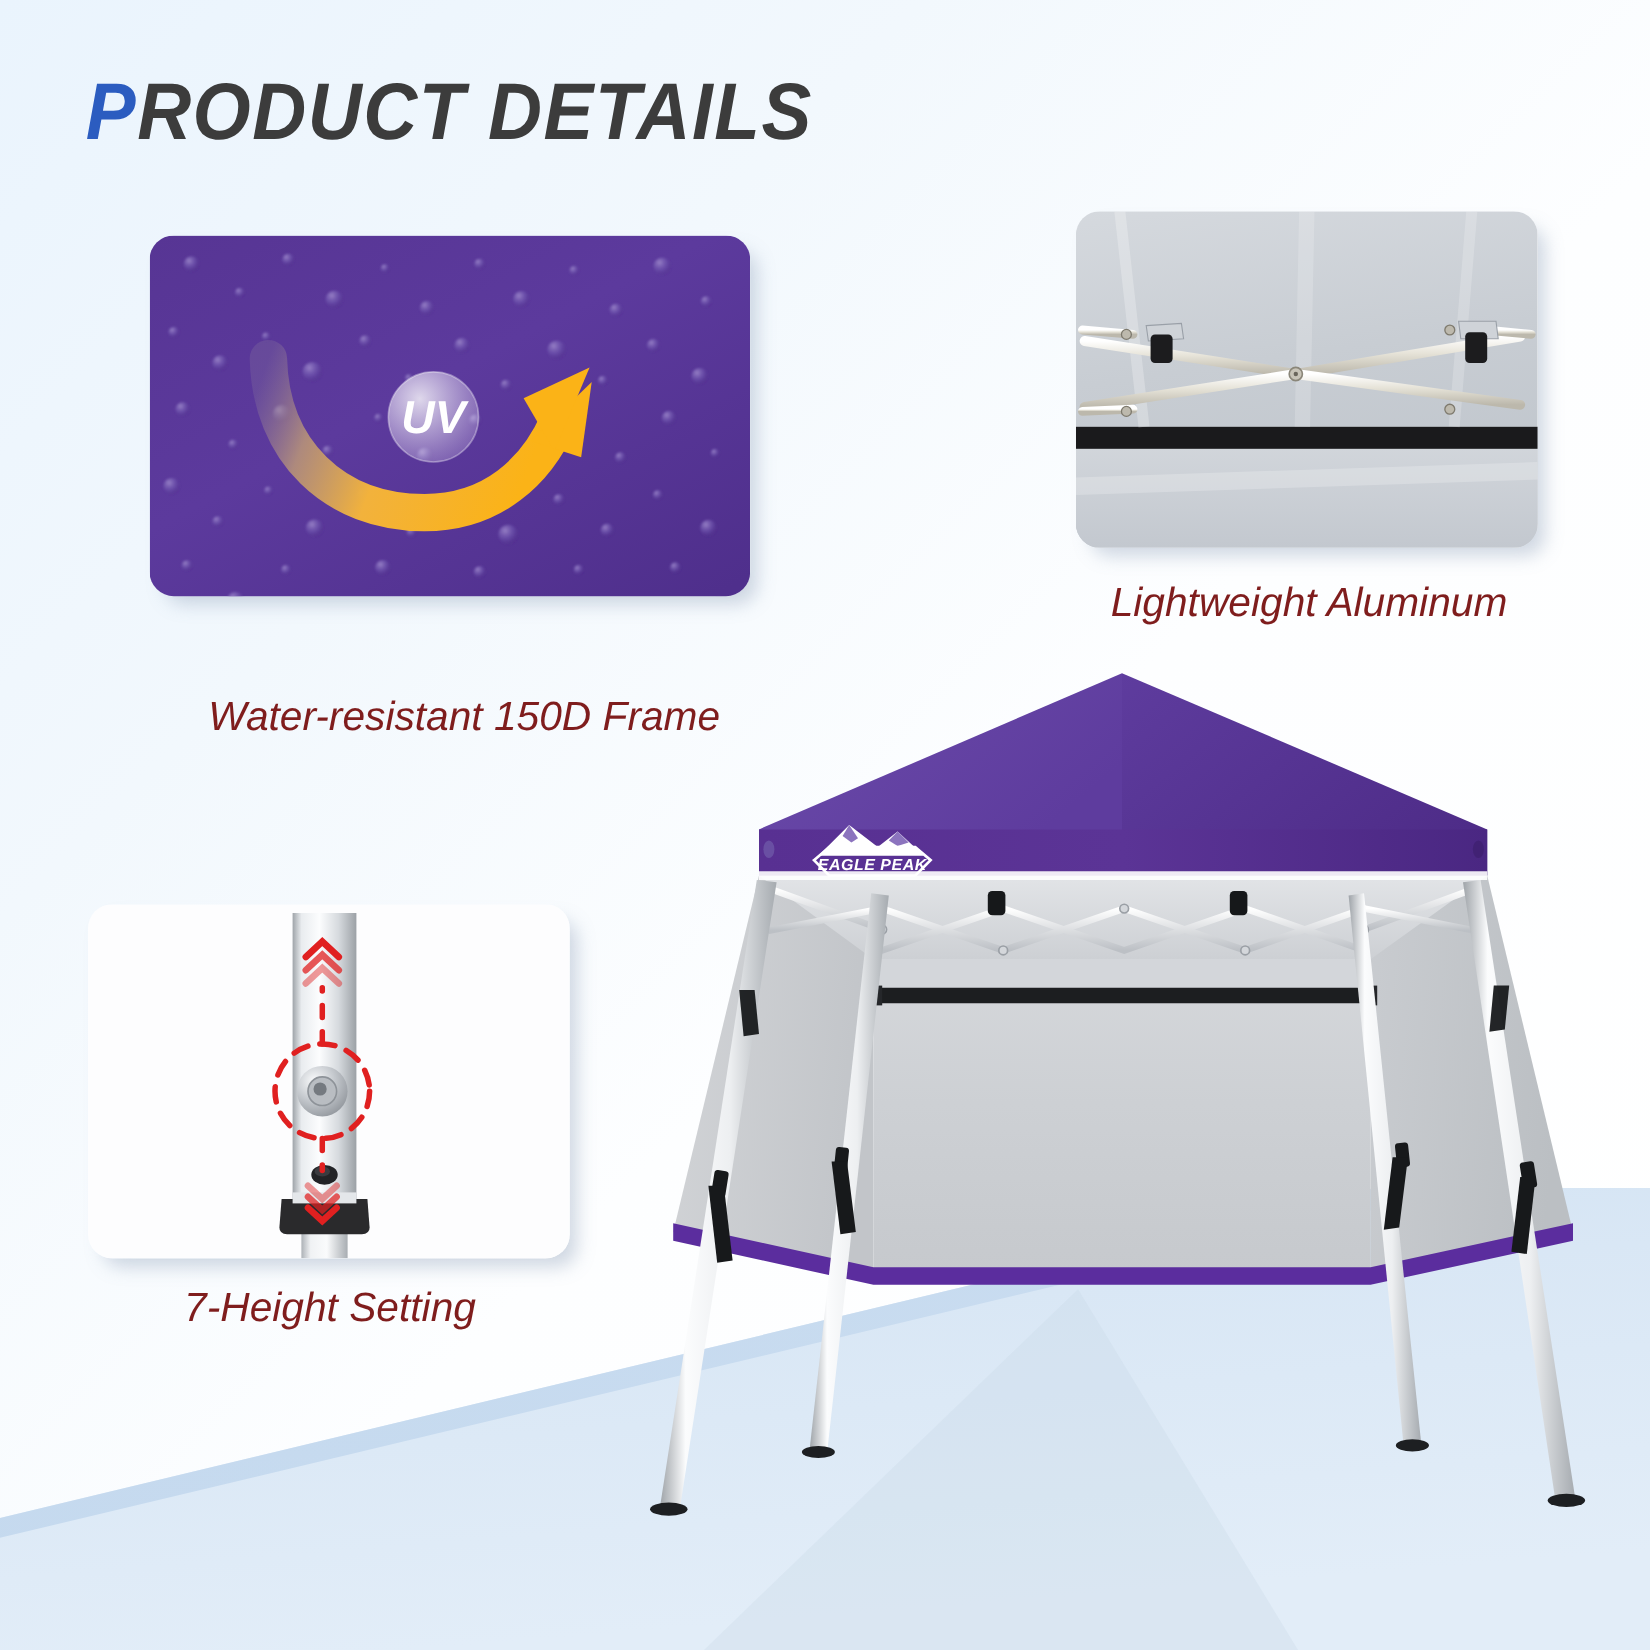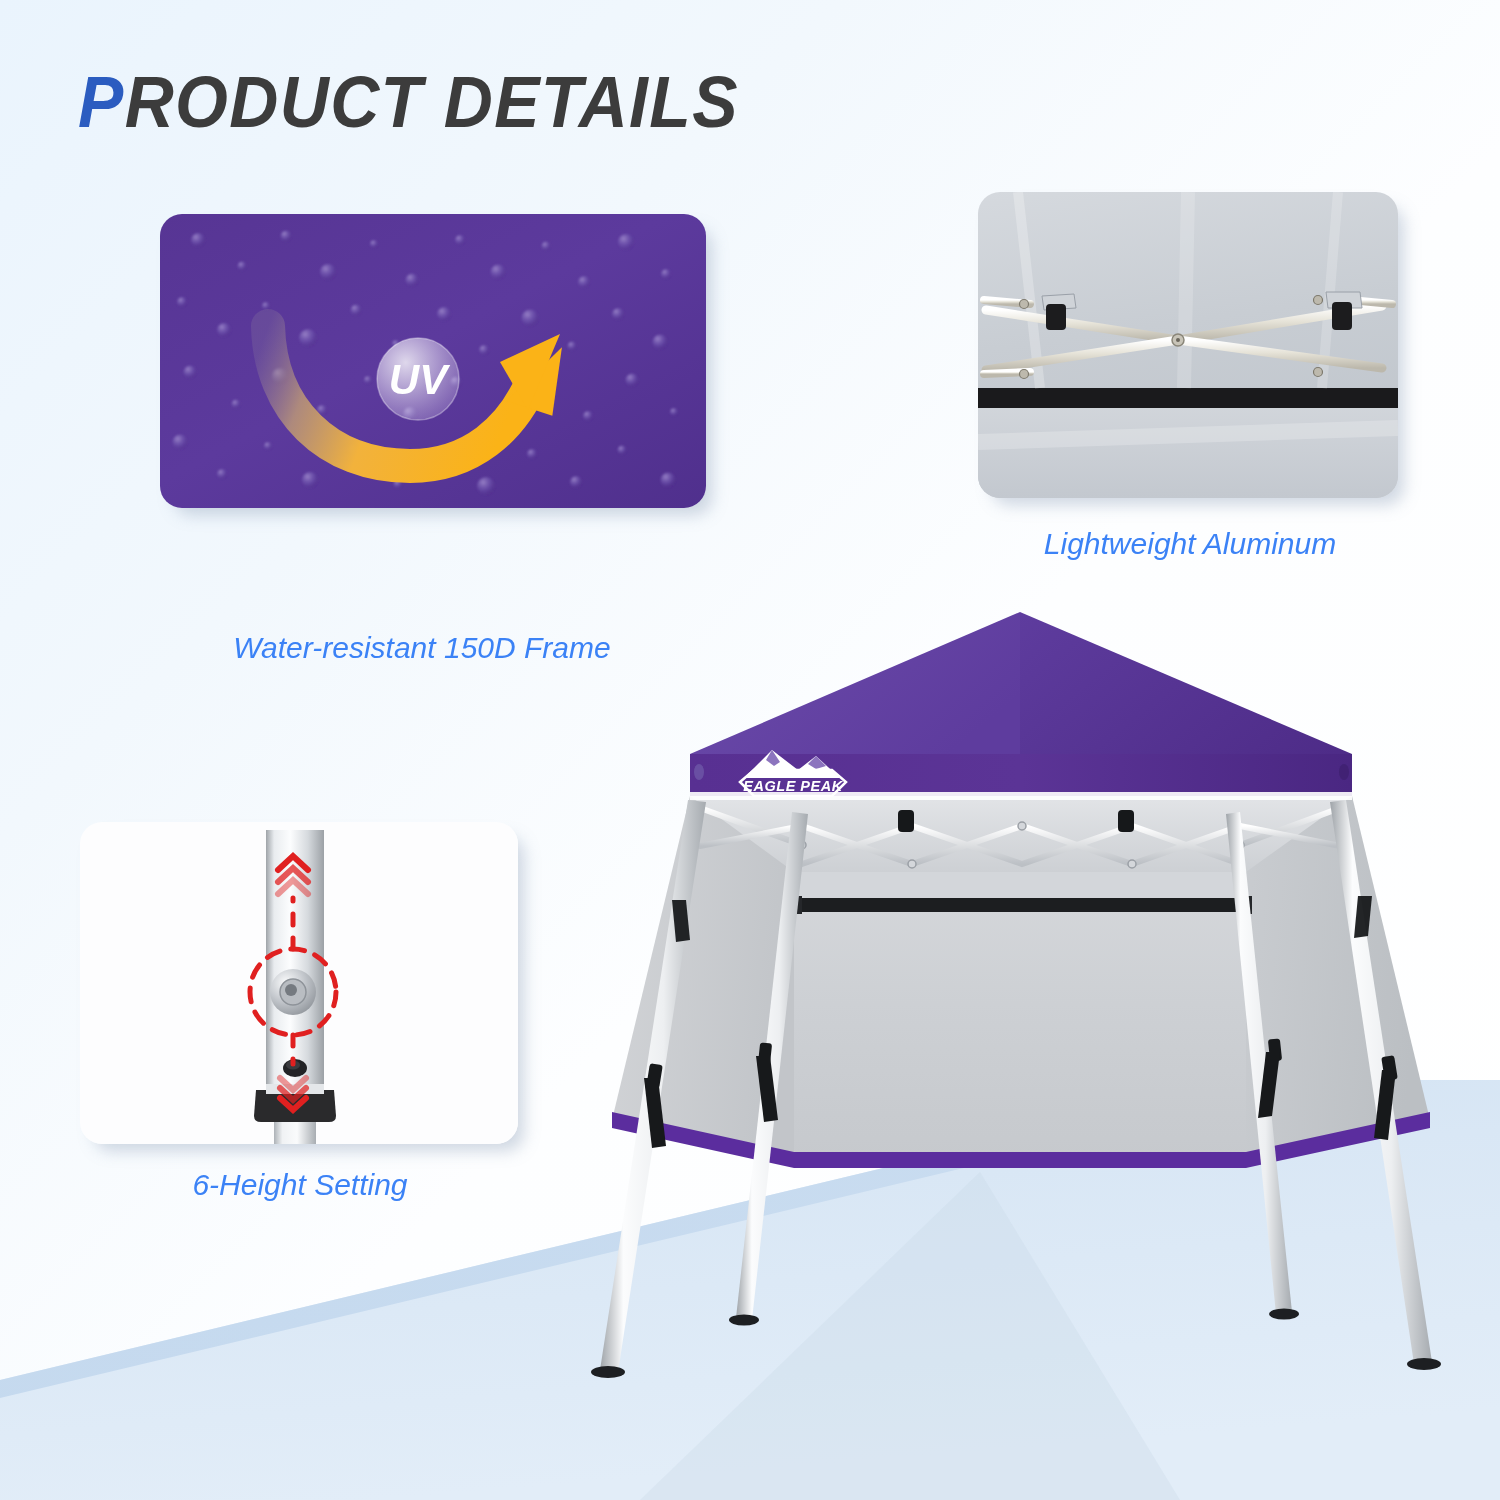--- a/index.html
+++ b/index.html
@@ -29,26 +29,26 @@
   }
   .title .accent{ color:#2B5CC0; }
 
   
   .panel{
     position:absolute; border-radius:22px; overflow:hidden;
     box-shadow: 10px 11px 16px -4px rgba(120,140,170,0.34);
   }
   .cap{
     position:absolute; text-align:center;
-    font-size:30px; color:#3b82f6; line-height:1.30;
+    font-size:37px; color:#7f1d1d; line-height:1.30;
     font-family:"Liberation Sans", sans-serif;
   }
 
   
-  #uv-panel{ left:160px; top:214px; width:546px; height:294px; }
+  #uv-panel{ left:136px; top:214px; width:546px; height:328px; }
   #uv-cap{ left:92px; top:628px; width:660px; }
 
   
   #frame-panel{ left:978px; top:192px; width:420px; height:306px; }
   #frame-cap{ left:930px; top:524px; width:520px; }
 
   
   #height-panel{ left:80px; top:822px; width:438px; height:322px; }
   #height-cap{ left:60px; top:1165px; width:480px; }
 
@@ -309,21 +309,21 @@
       </g>
 
       <g fill="none" stroke="#E02020" stroke-width="6" stroke-linecap="round">
         <path d="M200 256 L213 268 L226 256" stroke-opacity="0.45"></path>
         <path d="M200 266 L213 278 L226 266" stroke-opacity="0.72"></path>
         <path d="M200 276 L213 288 L226 276" stroke-opacity="1"></path>
       </g>
     </svg>
   </div>
   <div class="cap" id="height-cap">
-    <div>6-Height Setting</div>
+    <div>7-Height Setting</div>
   </div>
 
   <div id="canopy">
     <svg width="960" height="830" viewBox="0 0 960 830" xmlns="http://www.w3.org/2000/svg">
       <defs>
         <linearGradient id="roofL" x1="0" y1="0" x2="0.9" y2="0.6">
           <stop offset="0" stop-color="#6B4BAA"></stop>
           <stop offset="1" stop-color="#5E3C9E"></stop>
         </linearGradient>
         <linearGradient id="roofR" x1="0" y1="0" x2="1" y2="0.7">

